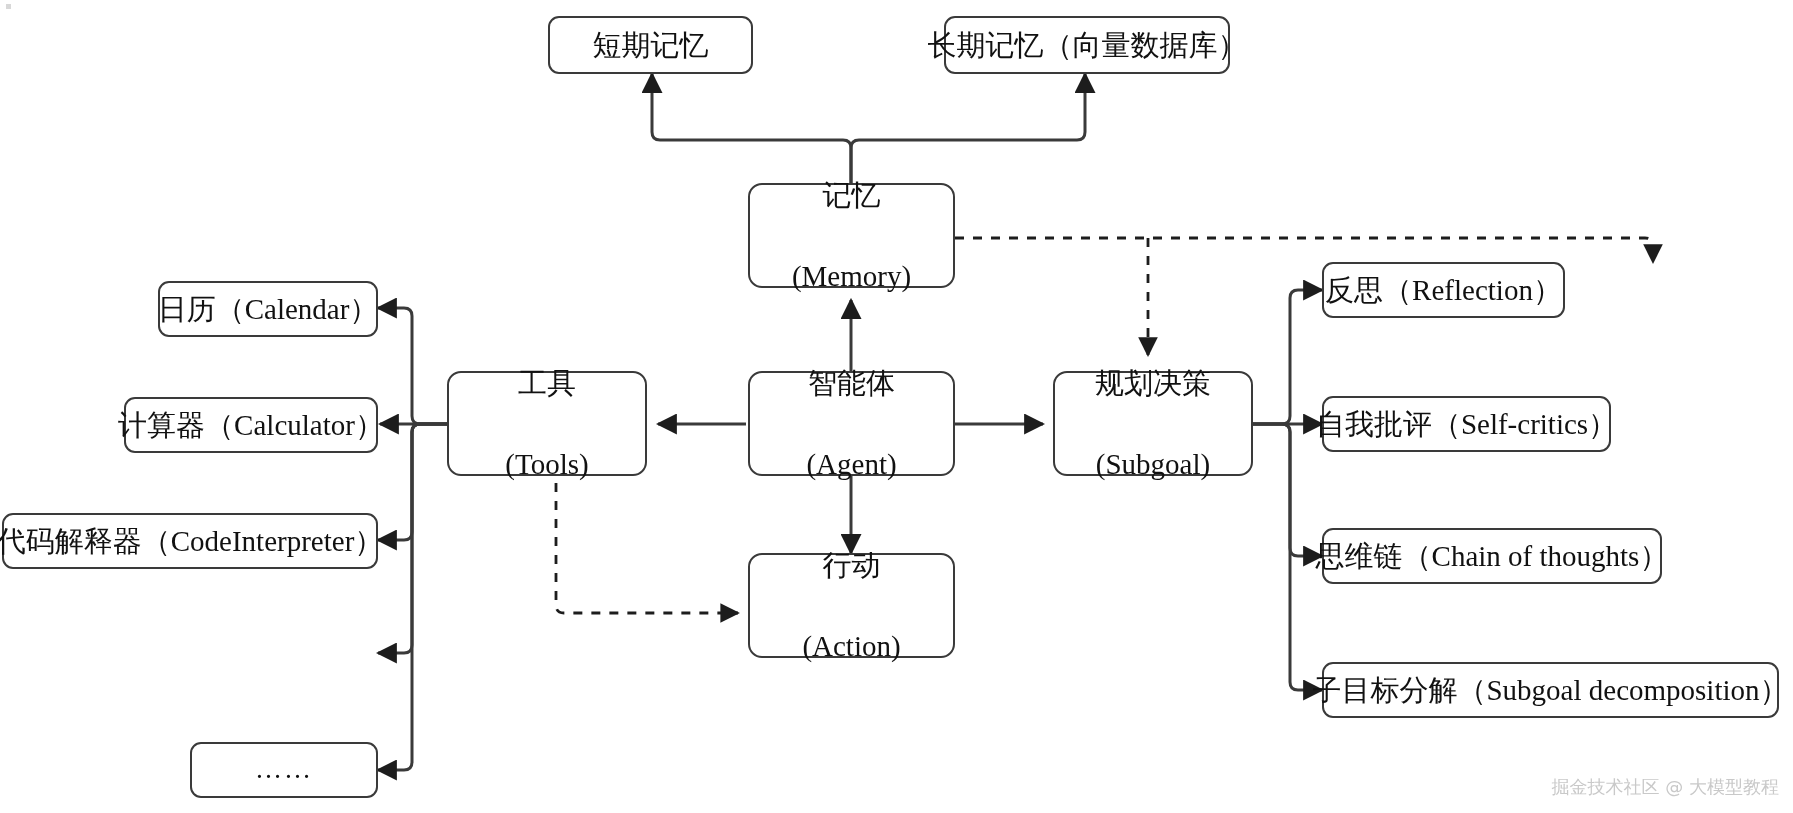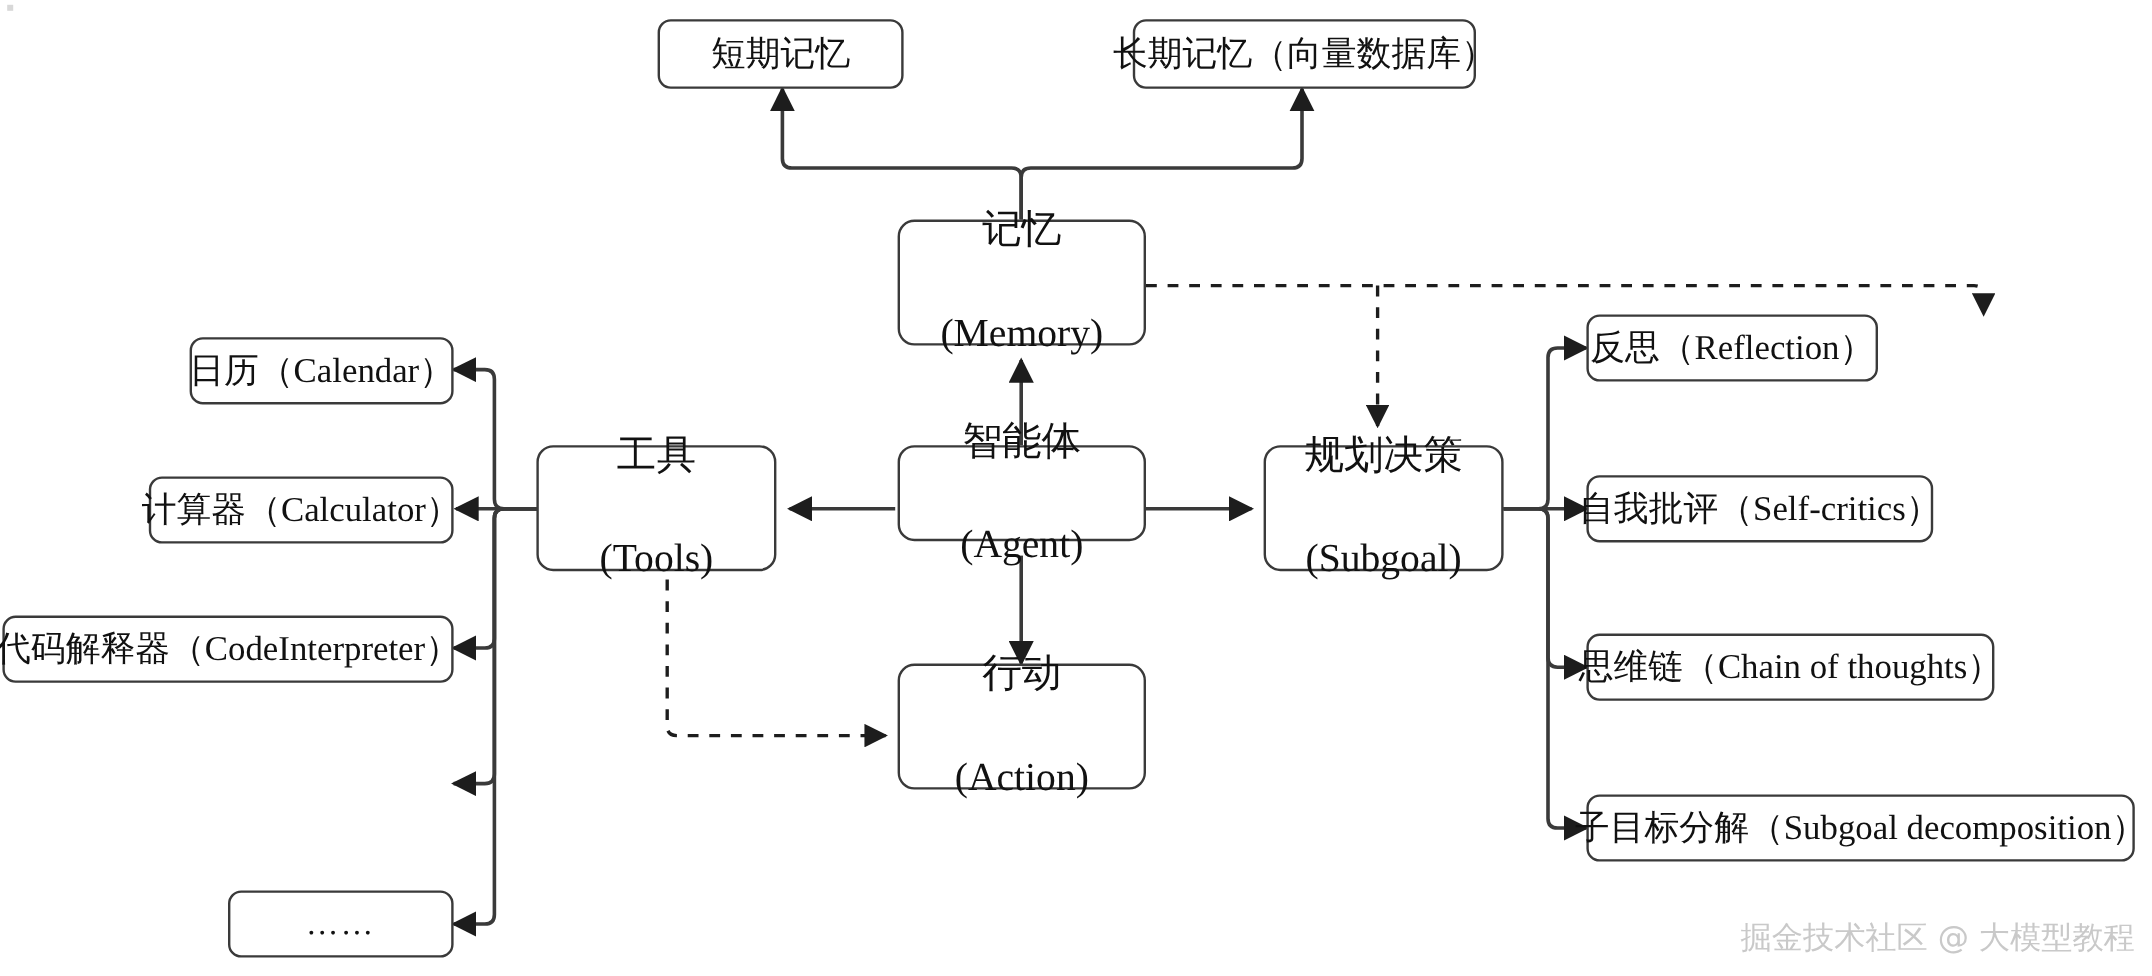--- a/index.html
+++ b/index.html
@@ -36,34 +36,34 @@
     text-align: center;
     line-height: 1.18;
     white-space: nowrap;
     z-index: 2;
   }
   .node.leaf {
     font-size: 29px;
     padding: 0 14px;
   }
   .node.core {
-    font-size: 33px;
+    font-size: 29px;
     border-radius: 14px;
   }
   .node.core .l1 { display: block; }
   .node.core .l2 { display: block; margin-top: 47px; }
   .node.dots {
     font-size: 27px;
     letter-spacing: 2px;
   }
   .watermark {
     position: absolute;
     right: 14px;
     bottom: 14px;
-    font-size: 26px;
+    font-size: 18px;
     color: #c9c9c9;
     font-family: "DejaVu Sans", "Liberation Sans", sans-serif;
     white-space: nowrap;
     z-index: 3;
   }
   .corner-tick {
     position: absolute;
     left: 6px;
     top: 4px;
     width: 5px;
@@ -129,21 +129,21 @@
 
   <div class="node leaf" style="left:944px; top:16px; width:286px; height:58px;">
     <span>长期记忆（向量数据库）</span>
   </div>
 
   <div class="node core" style="left:748px; top:183px; width:207px; height:105px; flex-direction:column;">
     <span class="l1">记忆</span>
     <span class="l2">(Memory)</span>
   </div>
 
-  <div class="node core" style="left:748px; top:371px; width:207px; height:80px; flex-direction:column;">
+  <div class="node core" style="left:748px; top:371px; width:207px; height:105px; flex-direction:column;">
     <span class="l1">智能体</span>
     <span class="l2">(Agent)</span>
   </div>
 
   <div class="node core" style="left:447px; top:371px; width:200px; height:105px; flex-direction:column;">
     <span class="l1">工具</span>
     <span class="l2">(Tools)</span>
   </div>
 
   <div class="node core" style="left:1053px; top:371px; width:200px; height:105px; flex-direction:column; border-radius:14px;">

